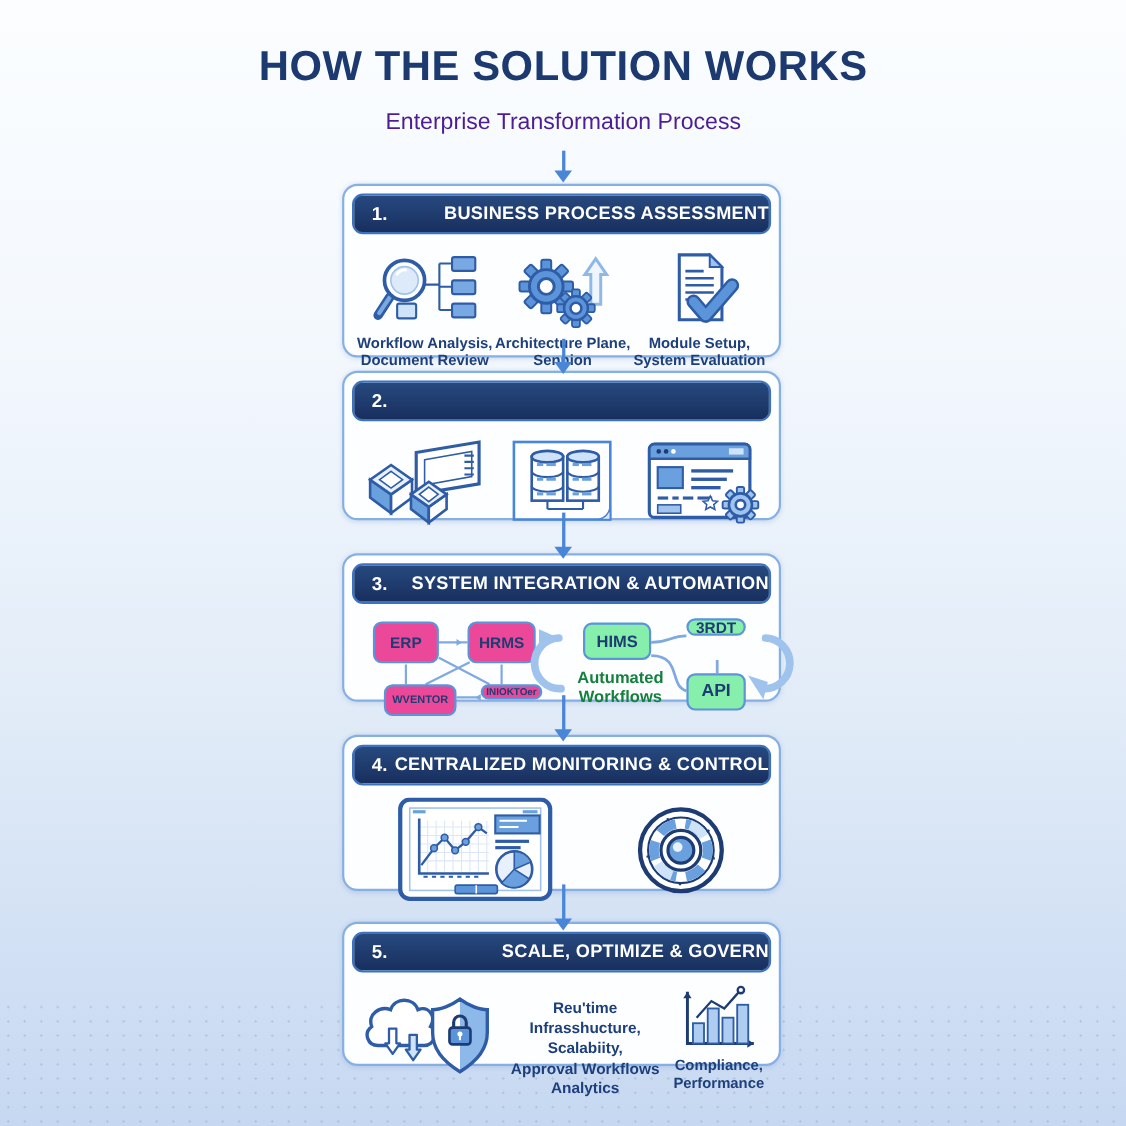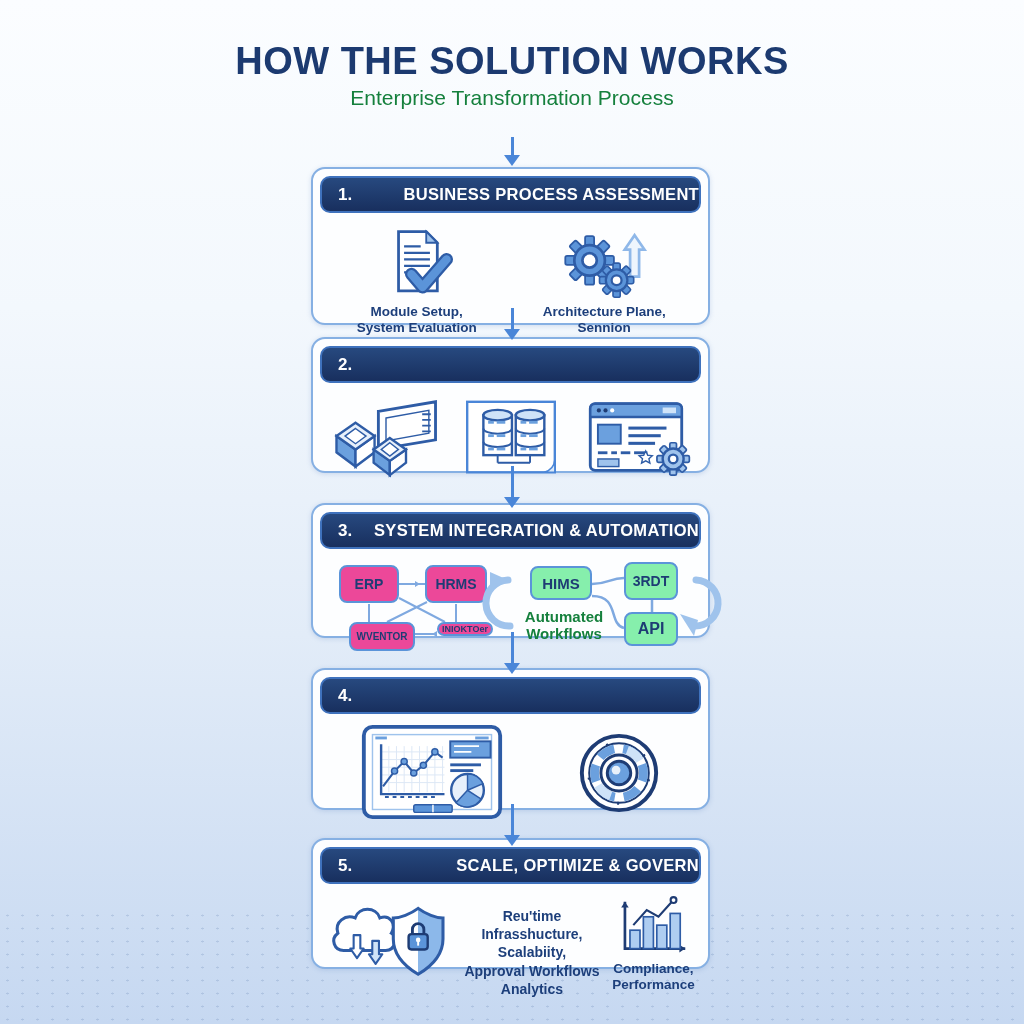--- a/index.html
+++ b/index.html
@@ -8,21 +8,21 @@
     font-family:"Liberation Sans", sans-serif;
     background:linear-gradient(180deg,#fbfdff 0%,#f3f8fd 30%,#e2ecf8 62%,#c6d8f1 100%);
   }
   .dots{
     position:absolute;left:0;right:0;bottom:0;height:115px;pointer-events:none;
     background-image:radial-gradient(rgba(96,128,176,.45) 1px, transparent 1.3px);
     background-size:15px 13px;opacity:.55;
   }
   .titleblock{position:absolute;top:40px;left:0;width:100%;text-align:center;}
   .title{font-size:38px;font-weight:bold;color:#1c3a70;letter-spacing:.5px;margin:0;}
-  .subtitle{font-size:21px;color:#15803d;margin-top:3px;}
+  .subtitle{font-size:21px;color:#4c1d95;margin-top:16px;}
   .step{
     position:absolute;left:311px;width:399px;background:#fdfeff;
     border:2.5px solid #86b0e3;border-radius:14px;box-sizing:border-box;
     box-shadow:0 1px 5px rgba(80,120,180,.22);
   }
   .step-header{
     margin:7px;height:37px;border-radius:10px;position:relative;
     background:linear-gradient(#27497f,#182f5e);border:2px solid #3f72bd;
     display:flex;align-items:center;color:#fff;box-sizing:border-box;
   }
@@ -87,30 +87,35 @@
     <div class="line"></div>
     <div class="head"></div>
   </div>
 
 <div class="step" style="top:167px;height:158px;">
   <div class="step-header">
     <span class="step-number">1.</span>
     <span class="step-title">BUSINESS PROCESS ASSESSMENT</span>
   </div>
   <div class="step-content">
-    <div class="item" style="width:128px;">
-      <svg width="92" height="72" viewBox="0 0 92 78">
-        <path d="M26,4 h30 l12,12 v52 h-42 z" fill="#fff" stroke="#2e5ca6" stroke-width="3"></path>
-        <path d="M56,4 l12,12 h-12 z" fill="#9fc3ec" stroke="#2e5ca6" stroke-width="2"></path>
-        <path d="M32,20 H50 M32,27 H60 M32,34 H60 M32,41 H60 M32,48 H44" stroke="#2e5ca6" stroke-width="2.5" fill="none"></path>
-        <path d="M40,50 l12,14 l26,-30" stroke="#2e5ca6" stroke-width="14" fill="none" stroke-linecap="round" stroke-linejoin="round"></path>
-        <path d="M40,50 l12,14 l26,-30" stroke="#5b94d9" stroke-width="9" fill="none" stroke-linecap="round" stroke-linejoin="round"></path>
-      </svg>
-      <div class="caption">Module Setup,
-System Evaluation</div>
+    <div class="item" style="width:130px;">
+      <svg width="100" height="72" viewBox="0 0 100 75">
+        <path d="M64,12 V56 M64,12 H76 M64,34 H76 M64,56 H76 M50,32 H64" stroke="#2e5ca6" stroke-width="2" fill="none"></path>
+        <rect x="76" y="6" width="22" height="13" rx="2" fill="#79a9e2" stroke="#2e5ca6" stroke-width="2"></rect>
+        <rect x="76" y="28" width="22" height="13" rx="2" fill="#79a9e2" stroke="#2e5ca6" stroke-width="2"></rect>
+        <rect x="76" y="50" width="22" height="13" rx="2" fill="#79a9e2" stroke="#2e5ca6" stroke-width="2"></rect>
+        <rect x="24" y="50" width="18" height="14" rx="2" fill="#cfe3f8" stroke="#2e5ca6" stroke-width="2"></rect>
+        <line x1="17" y1="44" x2="6" y2="61" stroke="#2e5ca6" stroke-width="9" stroke-linecap="round"></line>
+        <line x1="17" y1="44" x2="7" y2="59" stroke="#79a9e2" stroke-width="4" stroke-linecap="round"></line>
+        <circle cx="31" cy="28" r="19" fill="#fff" stroke="#2e5ca6" stroke-width="3.5"></circle>
+        <circle cx="31" cy="28" r="13" fill="#ddeafa" stroke="#9fc3ec" stroke-width="1.5"></circle>
+        <path d="M24,22 a9,9 0 0 1 8,-4" stroke="#fff" stroke-width="3" fill="none" stroke-linecap="round"></path>
+      </svg>
+      <div class="caption">Workflow Analysis,
+Document Review</div>
     </div>
     <div class="item" style="width:128px;">
       <svg width="100" height="72" viewBox="0 0 100 80">
         <g transform="translate(84,30)">
           <path d="M0,-22 L11,-6 H5 V24 H-5 V-6 H-11 z" fill="#eef5fd" stroke="#8fb8e9" stroke-width="3"></path>
         </g>
         <g transform="translate(34,36)">
           <g fill="#5b94d9" stroke="#2e5ca6" stroke-width="2">
             <rect x="-5" y="-27" width="10" height="12" rx="2"></rect>
             <rect x="-5" y="-27" width="10" height="12" rx="2" transform="rotate(45)"></rect>
@@ -134,20 +139,31 @@
             <rect x="-4" y="-19" width="8" height="9" rx="2" transform="rotate(225)"></rect>
             <rect x="-4" y="-19" width="8" height="9" rx="2" transform="rotate(270)"></rect>
             <rect x="-4" y="-19" width="8" height="9" rx="2" transform="rotate(315)"></rect>
           </g>
           <circle r="12" fill="#5b94d9" stroke="#2e5ca6" stroke-width="2.5"></circle>
           <circle r="5.5" fill="#fff" stroke="#2e5ca6" stroke-width="2.5"></circle>
         </g>
       </svg>
       <div class="caption">Architecture Plane,
 Sennion</div>
+    </div>
+    <div class="item" style="width:128px;">
+      <svg width="92" height="72" viewBox="0 0 92 78">
+        <path d="M26,4 h30 l12,12 v52 h-42 z" fill="#fff" stroke="#2e5ca6" stroke-width="3"></path>
+        <path d="M56,4 l12,12 h-12 z" fill="#9fc3ec" stroke="#2e5ca6" stroke-width="2"></path>
+        <path d="M32,20 H50 M32,27 H60 M32,34 H60 M32,41 H60 M32,48 H44" stroke="#2e5ca6" stroke-width="2.5" fill="none"></path>
+        <path d="M40,50 l12,14 l26,-30" stroke="#2e5ca6" stroke-width="14" fill="none" stroke-linecap="round" stroke-linejoin="round"></path>
+        <path d="M40,50 l12,14 l26,-30" stroke="#5b94d9" stroke-width="9" fill="none" stroke-linecap="round" stroke-linejoin="round"></path>
+      </svg>
+      <div class="caption">Module Setup,
+System Evaluation</div>
     </div>
   </div>
 </div>
 
 <div class="step" style="top:337px;height:136px;">
   <div class="step-header">
     <span class="step-number">2.</span>
   </div>
   <div class="step-content" style="align-items:center;">
     <div class="item">
@@ -269,35 +285,36 @@
       <svg width="200" height="92" style="overflow:visible">
         <path d="M30,10 A22,22 0 1 0 32,56" stroke="#9fc3ec" stroke-width="7" fill="none" stroke-linecap="round" transform="translate(-18,8)"></path>
         <polygon points="8,10 26,18 8,28" fill="#9fc3ec" transform="translate(-14,0)"></polygon>
         <path d="M170,14 A22,22 0 1 1 168,60" stroke="#9fc3ec" stroke-width="7" fill="none" stroke-linecap="round" transform="translate(30,4)"></path>
         <polygon points="202,58 184,52 198,74" fill="#9fc3ec"></polygon>
         <path d="M96,22 C112,22 114,16 128,16 M96,34 C124,34 112,62 128,66 M156,38 V50" stroke="#7fa9e0" stroke-width="2.5" fill="none"></path>
       </svg>
       <div class="node filled" style="left:34px;top:4px;width:62px;height:34px;font-size:15px;">
           <span>HIMS</span>
         </div>
-      <div class="node filled" style="left:128px;top:0px;width:54px;height:38px;font-size:14px;">
+      <div class="node filled" style="left:128px;top:0px;width:54px;height:16px;font-size:14px;">
           <span>3RDT</span>
         </div>
       <div class="node filled" style="left:128px;top:50px;width:54px;height:34px;font-size:16px;">
           <span>API</span>
         </div>
       <div class="intlabel" style="left:16px;top:46px;width:104px;">Autumated
 Workflows</div>
     </div>
   </div>
 </div>
 
 <div class="step" style="top:668px;height:142px;">
   <div class="step-header">
     <span class="step-number">4.</span>
+    <span class="step-title">CENTRALIZED MONITORING &amp; CONTROL</span>
   </div>
   <div class="step-content" style="align-items:center;padding-top:4px;">
     <div class="item">
       <svg width="148" height="96" viewBox="0 0 150 100">
         <rect x="4" y="2" width="142" height="94" rx="9" fill="#fff" stroke="#2e5ca6" stroke-width="4"></rect>
         <rect x="13" y="10" width="124" height="78" fill="#fff" stroke="#9fc3ec" stroke-width="1.5"></rect>
         <rect x="16" y="12" width="12" height="3" fill="#6ba0de"></rect>
           <rect x="120" y="12" width="14" height="3" fill="#6ba0de"></rect>
         <g stroke="#dbe7f6" stroke-width="1">
           <path d="M30,22 V70 M38,22 V70 M46,22 V70 M54,22 V70 M62,22 V70 M70,22 V70 M78,22 V70 M86,22 V70"></path>

